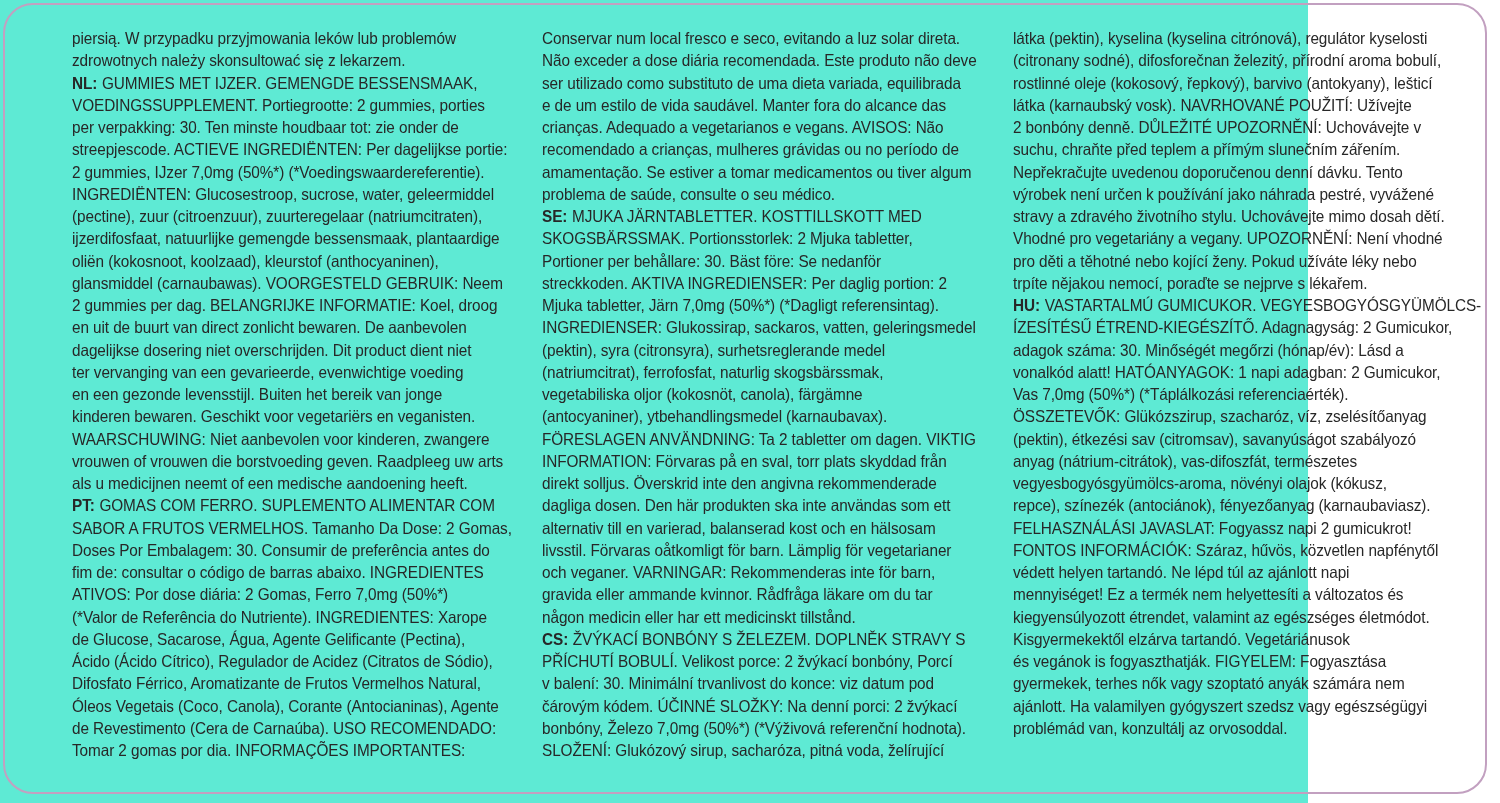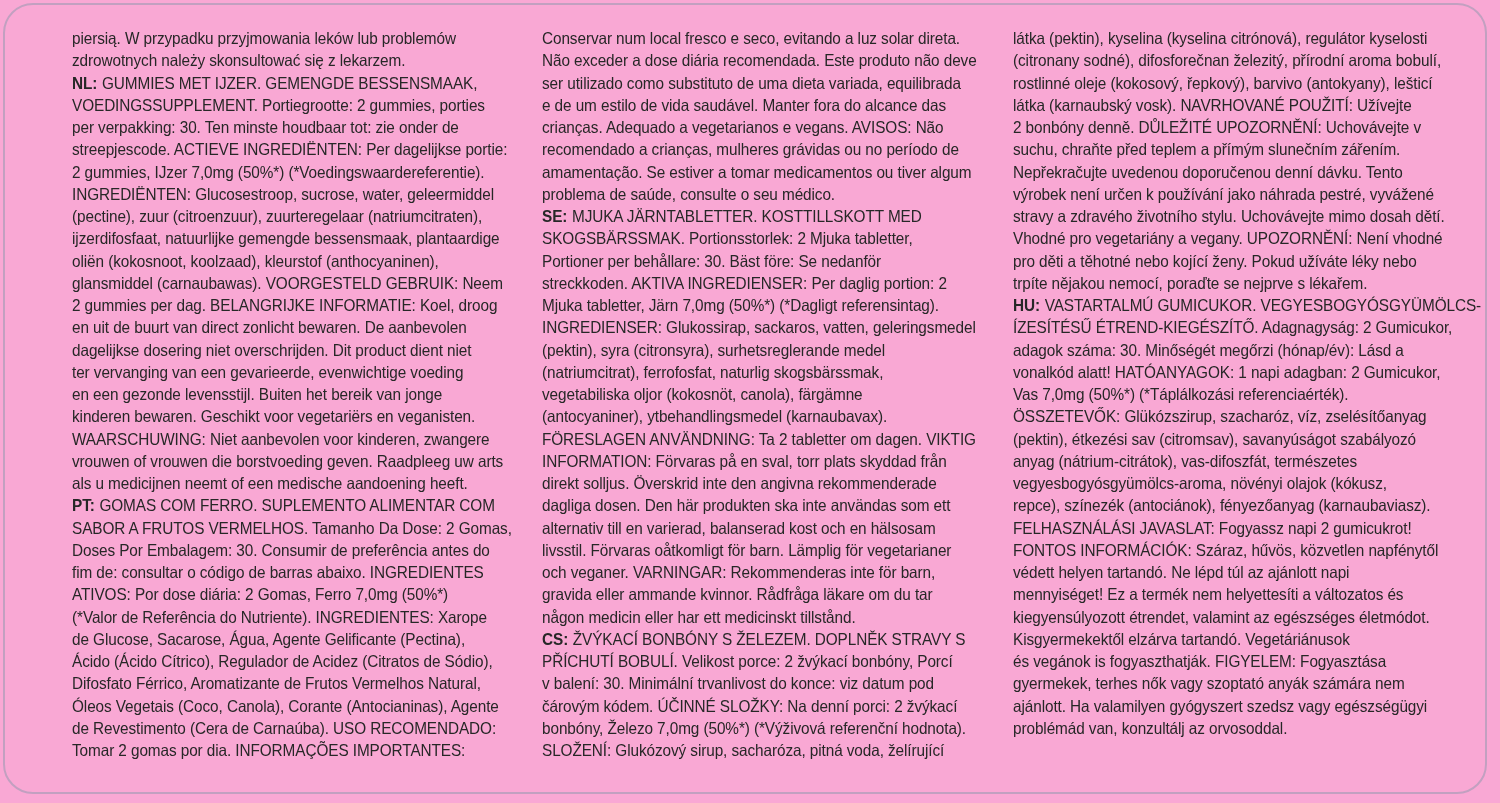--- a/index.html
+++ b/index.html
@@ -7,22 +7,22 @@
     padding: 0;
     width: 1500px;
     height: 803px;
     background: #ffffff;
     font-family: "Liberation Sans", sans-serif;
     overflow: hidden;
   }
   .sheet {
     position: absolute;
     left: 0; top: 0;
-    width: 1500px; height: 803px;
-    background: #f9a8d4;
+    width: 1308px; height: 803px;
+    background: #5eead4;
   }
   .border-frame {
     position: absolute;
     left: 3px; top: 3px;
     width: 1484px; height: 791px;
     border: 2.5px solid #c2a0c0;
     border-radius: 30px;
     box-sizing: border-box;
     pointer-events: none;
   }

